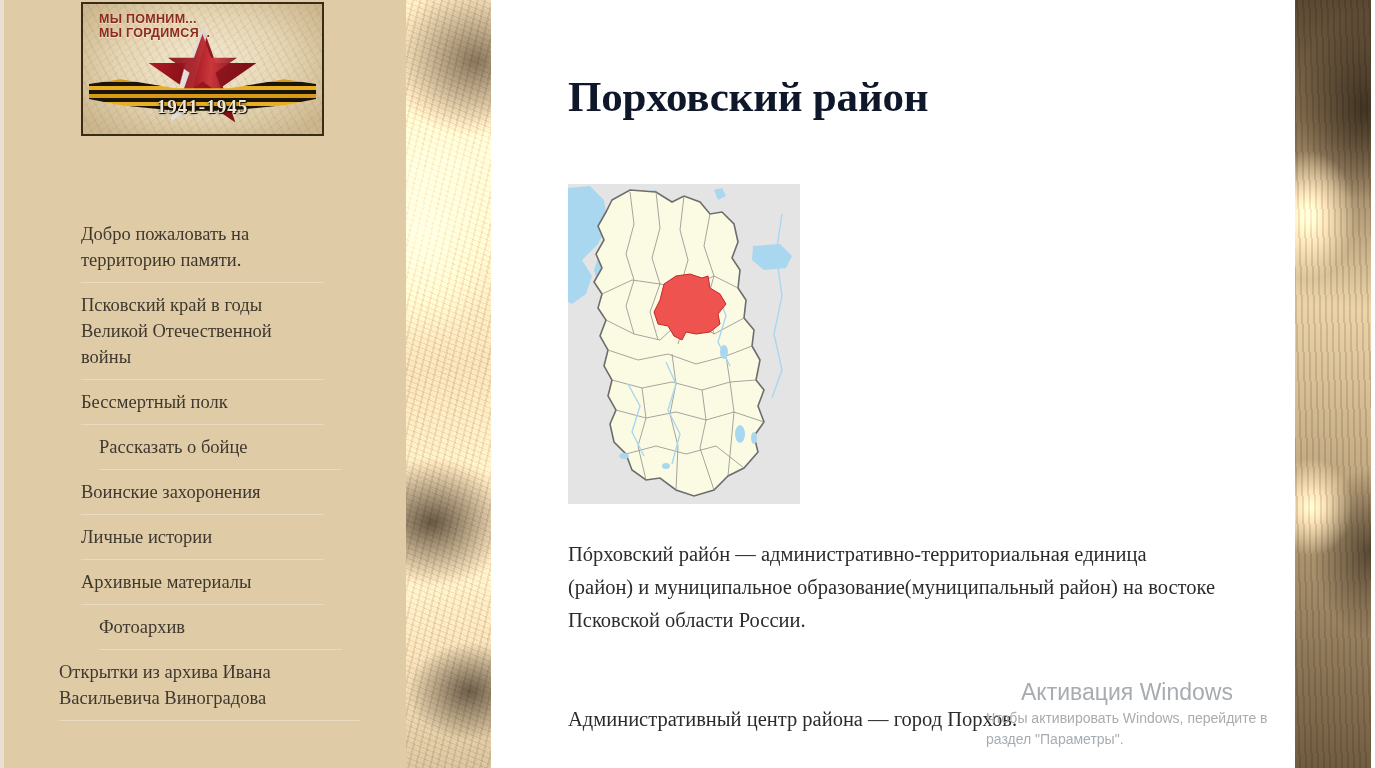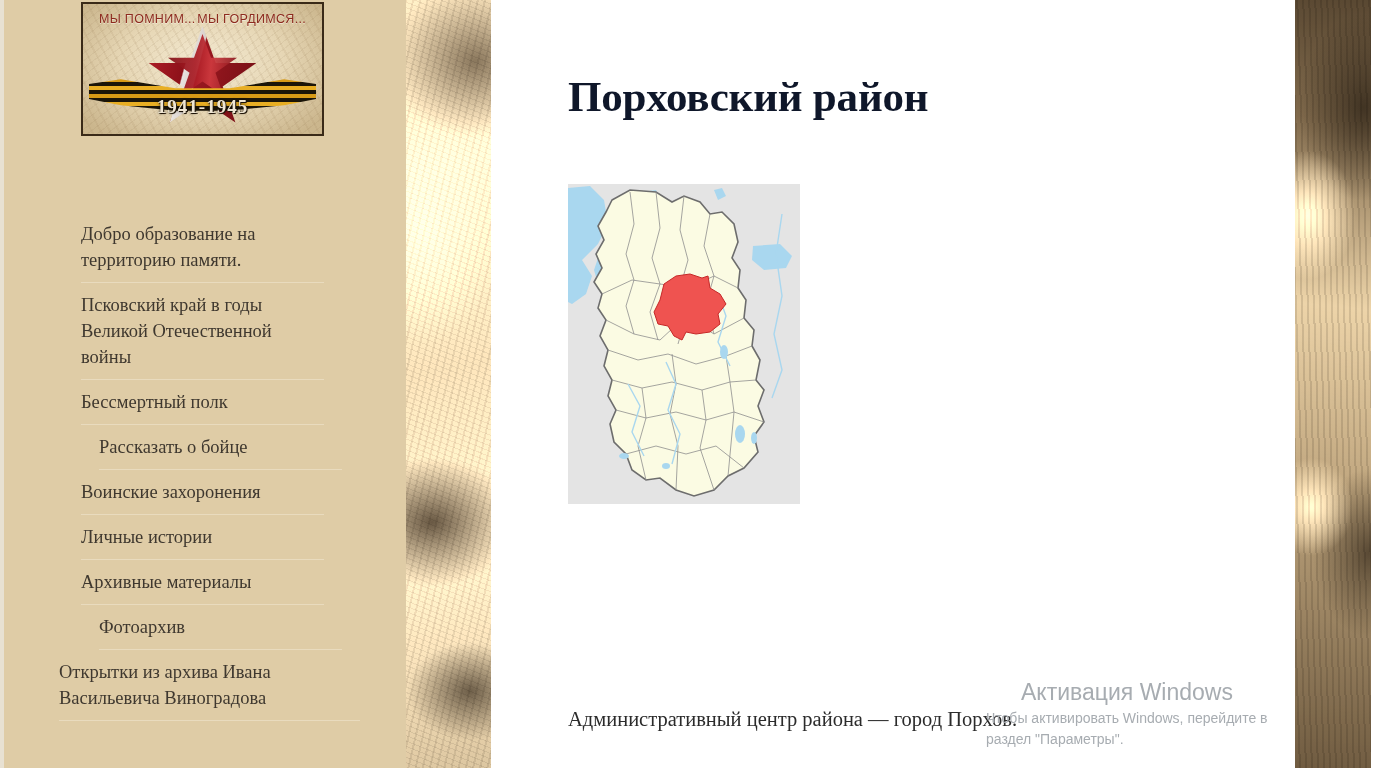--- a/index.html
+++ b/index.html
@@ -104,25 +104,26 @@
     background-image:
       repeating-linear-gradient(62deg, rgba(150,120,80,.10) 0 2px, rgba(255,255,255,0) 2px 8px),
       repeating-linear-gradient(-38deg, rgba(120,92,56,.08) 0 1px, rgba(255,255,255,0) 1px 6px);
   }
   .logo-text {
     position: absolute;
     top: 8px; left: 0; right: 0;
     display: flex; justify-content: space-between;
     padding: 0 16px;
     font-family: "Liberation Sans", sans-serif;
-    font-weight: normal;
+    font-weight: bold;
     font-size: 12.5px;
     letter-spacing: .3px;
     color: #8d2a1e;
     text-shadow: 0 1px 0 rgba(255,255,255,.45);
+    flex-direction: column;
   }
   
   .logo-star {
     position: absolute;
     left: 50%; top: 22px;
     transform: translateX(-50%);
     width: 112px; height: 106px;
     background:
       linear-gradient(105deg, #b6202a 0%, #8d1119 34%, #e8e3df 35%, #d7cfca 44%, #9a1820 45%, #6f0d13 100%);
     clip-path: polygon(50% 0%, 61.8% 35%, 98% 35%, 68% 57%, 79.4% 91%, 50% 70%, 20.6% 91%, 32% 57%, 2% 35%, 38.2% 35%);
@@ -287,21 +288,21 @@
         <span>МЫ ГОРДИМСЯ...</span>
       </div>
       <div class="logo-star"></div>
       <div class="logo-star-inner"></div>
       <div class="logo-ribbon"></div>
       <div class="logo-years">1941-1945</div>
     </div>
 
     <nav class="nav" id="nav">
         <div class="nav-item lvl0">
-          <span class="nav-label">Добро образование на территорию памяти.</span>
+          <span class="nav-label">Добро пожаловать на территорию памяти.</span>
         </div>
         <div class="nav-item lvl0">
           <span class="nav-label">Псковский край в годы Великой Отечественной войны</span>
         </div>
         <div class="nav-item lvl0">
           <span class="nav-label">Бессмертный полк</span>
         </div>
         <div class="nav-item lvl1">
           <span class="nav-label">Рассказать о бойце</span>
         </div>
@@ -372,20 +373,21 @@
         <ellipse cx="186" cy="254" rx="3" ry="6" fill="#a9d7ef"></ellipse>
         <ellipse cx="56" cy="272" rx="5" ry="3" fill="#a9d7ef"></ellipse>
         <ellipse cx="98" cy="282" rx="4" ry="3" fill="#a9d7ef"></ellipse>
 
         <path d="M96 100 L108 92 L122 90 L134 94 L140 92 L142 104 L152 110 L158 120
                  L150 130 L152 140 L142 148 L128 150 L118 148 L114 156 L106 152 L100 142
                  L90 140 L86 128 L92 116 Z" fill="#ef5350" stroke="#c62828" stroke-width="1"></path>
       </svg>
     </figure>
 
+    <p class="body-text para-1">Пóрховский райóн — административно-территориальная единица (район) и муниципальное образование(муниципальный район) на востоке Псковской области России.</p>
     <p class="body-text para-2">Административный центр района — город Порхов.</p>
   </main>
 
   <div class="winmark">
     <div class="winmark-title">Активация Windows</div>
     <div class="winmark-sub">Чтобы активировать Windows, перейдите в раздел "Параметры".</div>
   </div>
 
 </div>
 

